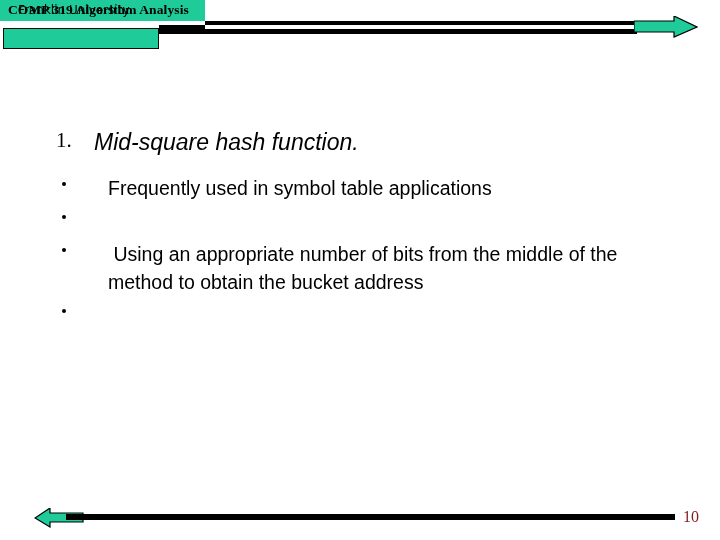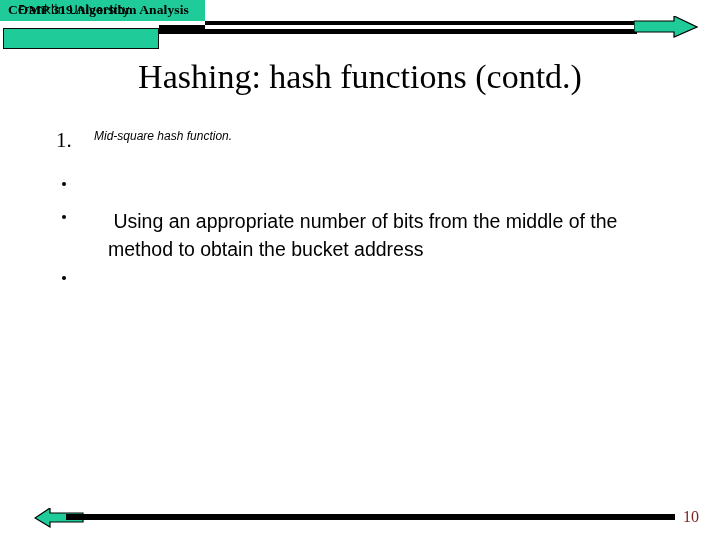--- a/index.html
+++ b/index.html
@@ -135,21 +135,21 @@
     font-family: "Liberation Serif", serif;
     font-size: 21px;
     color: #000000;
   }
   .numbered-text {
     position: absolute;
     left: 38px;
     top: 1px;
     font-family: "Liberation Sans", sans-serif;
     font-style: italic;
-    font-size: 12px;
+    font-size: 23px;
     color: #000000;
     white-space: nowrap;
   }
 
   .bullet-list {
     position: relative;
     margin-top: 12px;
   }
   .bullet-item {
     position: relative;
@@ -213,31 +213,34 @@
   <div class="school-banner-text">Franklin University</div>
 
   <div class="top-rule-upper"></div>
   <div class="top-rule-block"></div>
   <div class="top-rule-lower"></div>
 
   <svg class="top-arrow" viewBox="0 0 64 22">
     <polygon points="0,5 40,5 40,0 63,11 40,21 40,16 0,16" fill="#1FCC99" stroke="#000000" stroke-width="1.2"></polygon>
   </svg>
 
-  <div class="slide-title">Hashing: hash functions (contd.)</div>
 
   <div class="body-area">
 
     <div class="numbered-item">
       <span class="numbered-marker">1.</span>
       <span class="numbered-text">Mid-square hash function.</span>
     </div>
 
     <div class="bullet-list">
 
+      <div class="bullet-item">
+        <span class="bullet-dot"></span>
+        <span class="bullet-text">Frequently used in symbol table applications</span>
+      </div>
 
       <div class="bullet-item">
         <span class="bullet-dot"></span>
       </div>
 
       <div class="bullet-item">
         <span class="bullet-dot"></span>
         <span class="bullet-text"> Using an appropriate number of bits from the middle of the method to obtain the bucket address</span>
       </div>
 

